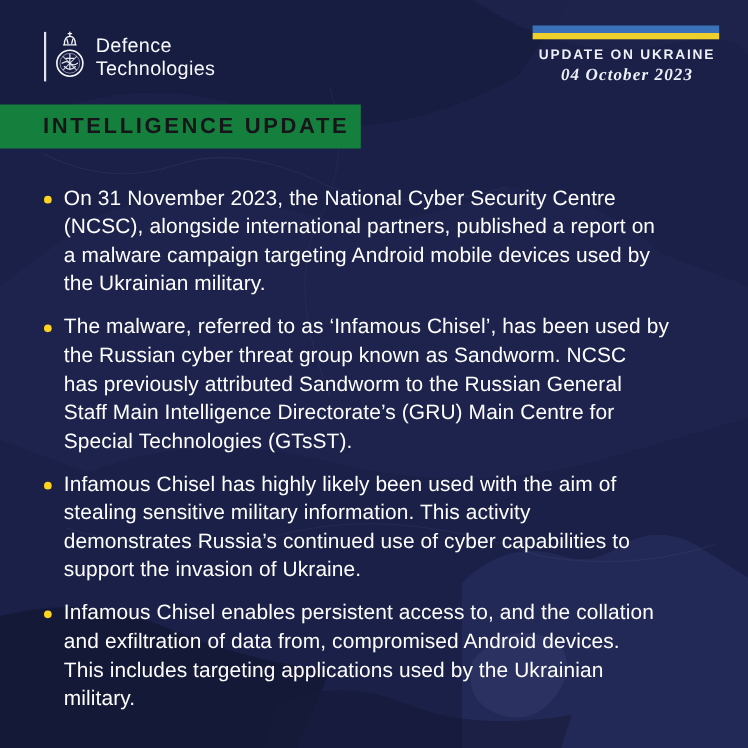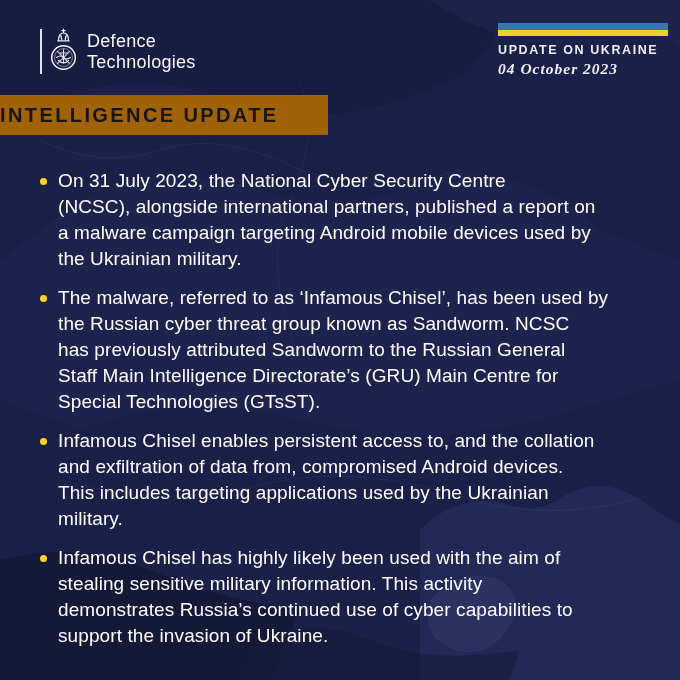--- a/index.html
+++ b/index.html
@@ -8,31 +8,31 @@
     background:#1a2047;
     font-family:"Liberation Sans",sans-serif;
   }
   .map-bg{position:absolute;inset:0;width:680px;height:680px;}
   
   .brand{position:absolute;top:28px;left:40px;display:flex;align-items:center;}
   .brand-rule{width:2px;height:45px;background:#f4f5f9;opacity:.92;margin-right:6px;}
   .crest{width:31px;height:47px;margin-right:8px;}
   .brand-text{display:flex;flex-direction:column;color:#f7f8fb;font-size:18px;line-height:21px;font-weight:400;letter-spacing:.3px;}
   
-  .meta{position:absolute;top:23px;left:498px;width:172px;}
+  .meta{position:absolute;top:23px;left:484px;width:172px;text-align:center;}
   .flag{width:170px;height:13px;display:flex;flex-direction:column;overflow:hidden;}
   .flag-blue{height:7px;background:#3a71b8;}
   .flag-yellow{height:6px;background:#eecf2b;}
   .meta-title{margin-top:7px;color:#eef0f6;font-size:12.5px;font-weight:700;letter-spacing:1.6px;white-space:nowrap;}
   .meta-date{margin-top:3px;color:#eef0f6;font-family:"Liberation Serif",serif;font-style:italic;font-weight:700;font-size:15.5px;letter-spacing:1px;white-space:nowrap;}
   
   .banner{
     position:absolute;top:95px;left:0;width:328px;height:40px;
-    background:#a16207;display:flex;align-items:center;
-    box-sizing:border-box;
+    background:#15803d;display:flex;align-items:center;
+    padding-left:39px;box-sizing:border-box;
   }
   .banner-label{color:#15151a;font-size:20px;font-weight:800;letter-spacing:2.4px;white-space:nowrap;}
   
   .bullets{position:absolute;top:168px;left:40px;width:612px;margin:0;padding:0;list-style:none;}
   .bullet{display:flex;margin:0 0 13px 0;}
   .dot{flex:0 0 auto;width:7px;height:7px;border-radius:50%;background:#ffd41e;margin:10px 11px 0 0;}
   .bullet-text{
     color:#fefefe;font-size:19px;line-height:26px;letter-spacing:.1px;
     white-space:pre-line;
   }
@@ -92,42 +92,42 @@
     </div>
   </header>
 
   <div class="banner">
     <span class="banner-label">INTELLIGENCE UPDATE</span>
   </div>
 
   <ul class="bullets">
     <li class="bullet">
       <span class="dot"></span>
-      <span class="bullet-text">On 31 July 2023, the National Cyber Security Centre
+      <span class="bullet-text">On 31 November 2023, the National Cyber Security Centre
 (NCSC), alongside international partners, published a report on
 a malware campaign targeting Android mobile devices used by
 the Ukrainian military.</span>
     </li>
     <li class="bullet">
       <span class="dot"></span>
       <span class="bullet-text">The malware, referred to as ‘Infamous Chisel’, has been used by
 the Russian cyber threat group known as Sandworm. NCSC
 has previously attributed Sandworm to the Russian General
 Staff Main Intelligence Directorate’s (GRU) Main Centre for
 Special Technologies (GTsST).</span>
     </li>
     <li class="bullet">
       <span class="dot"></span>
+      <span class="bullet-text">Infamous Chisel has highly likely been used with the aim of
+stealing sensitive military information. This activity
+demonstrates Russia’s continued use of cyber capabilities to
+support the invasion of Ukraine.</span>
+    </li>
+    <li class="bullet">
+      <span class="dot"></span>
       <span class="bullet-text">Infamous Chisel enables persistent access to, and the collation
 and exfiltration of data from, compromised Android devices.
 This includes targeting applications used by the Ukrainian
 military.</span>
-    </li>
-    <li class="bullet">
-      <span class="dot"></span>
-      <span class="bullet-text">Infamous Chisel has highly likely been used with the aim of
-stealing sensitive military information. This activity
-demonstrates Russia’s continued use of cyber capabilities to
-support the invasion of Ukraine.</span>
     </li>
   </ul>
 
 </div>
 
 </body></html>

